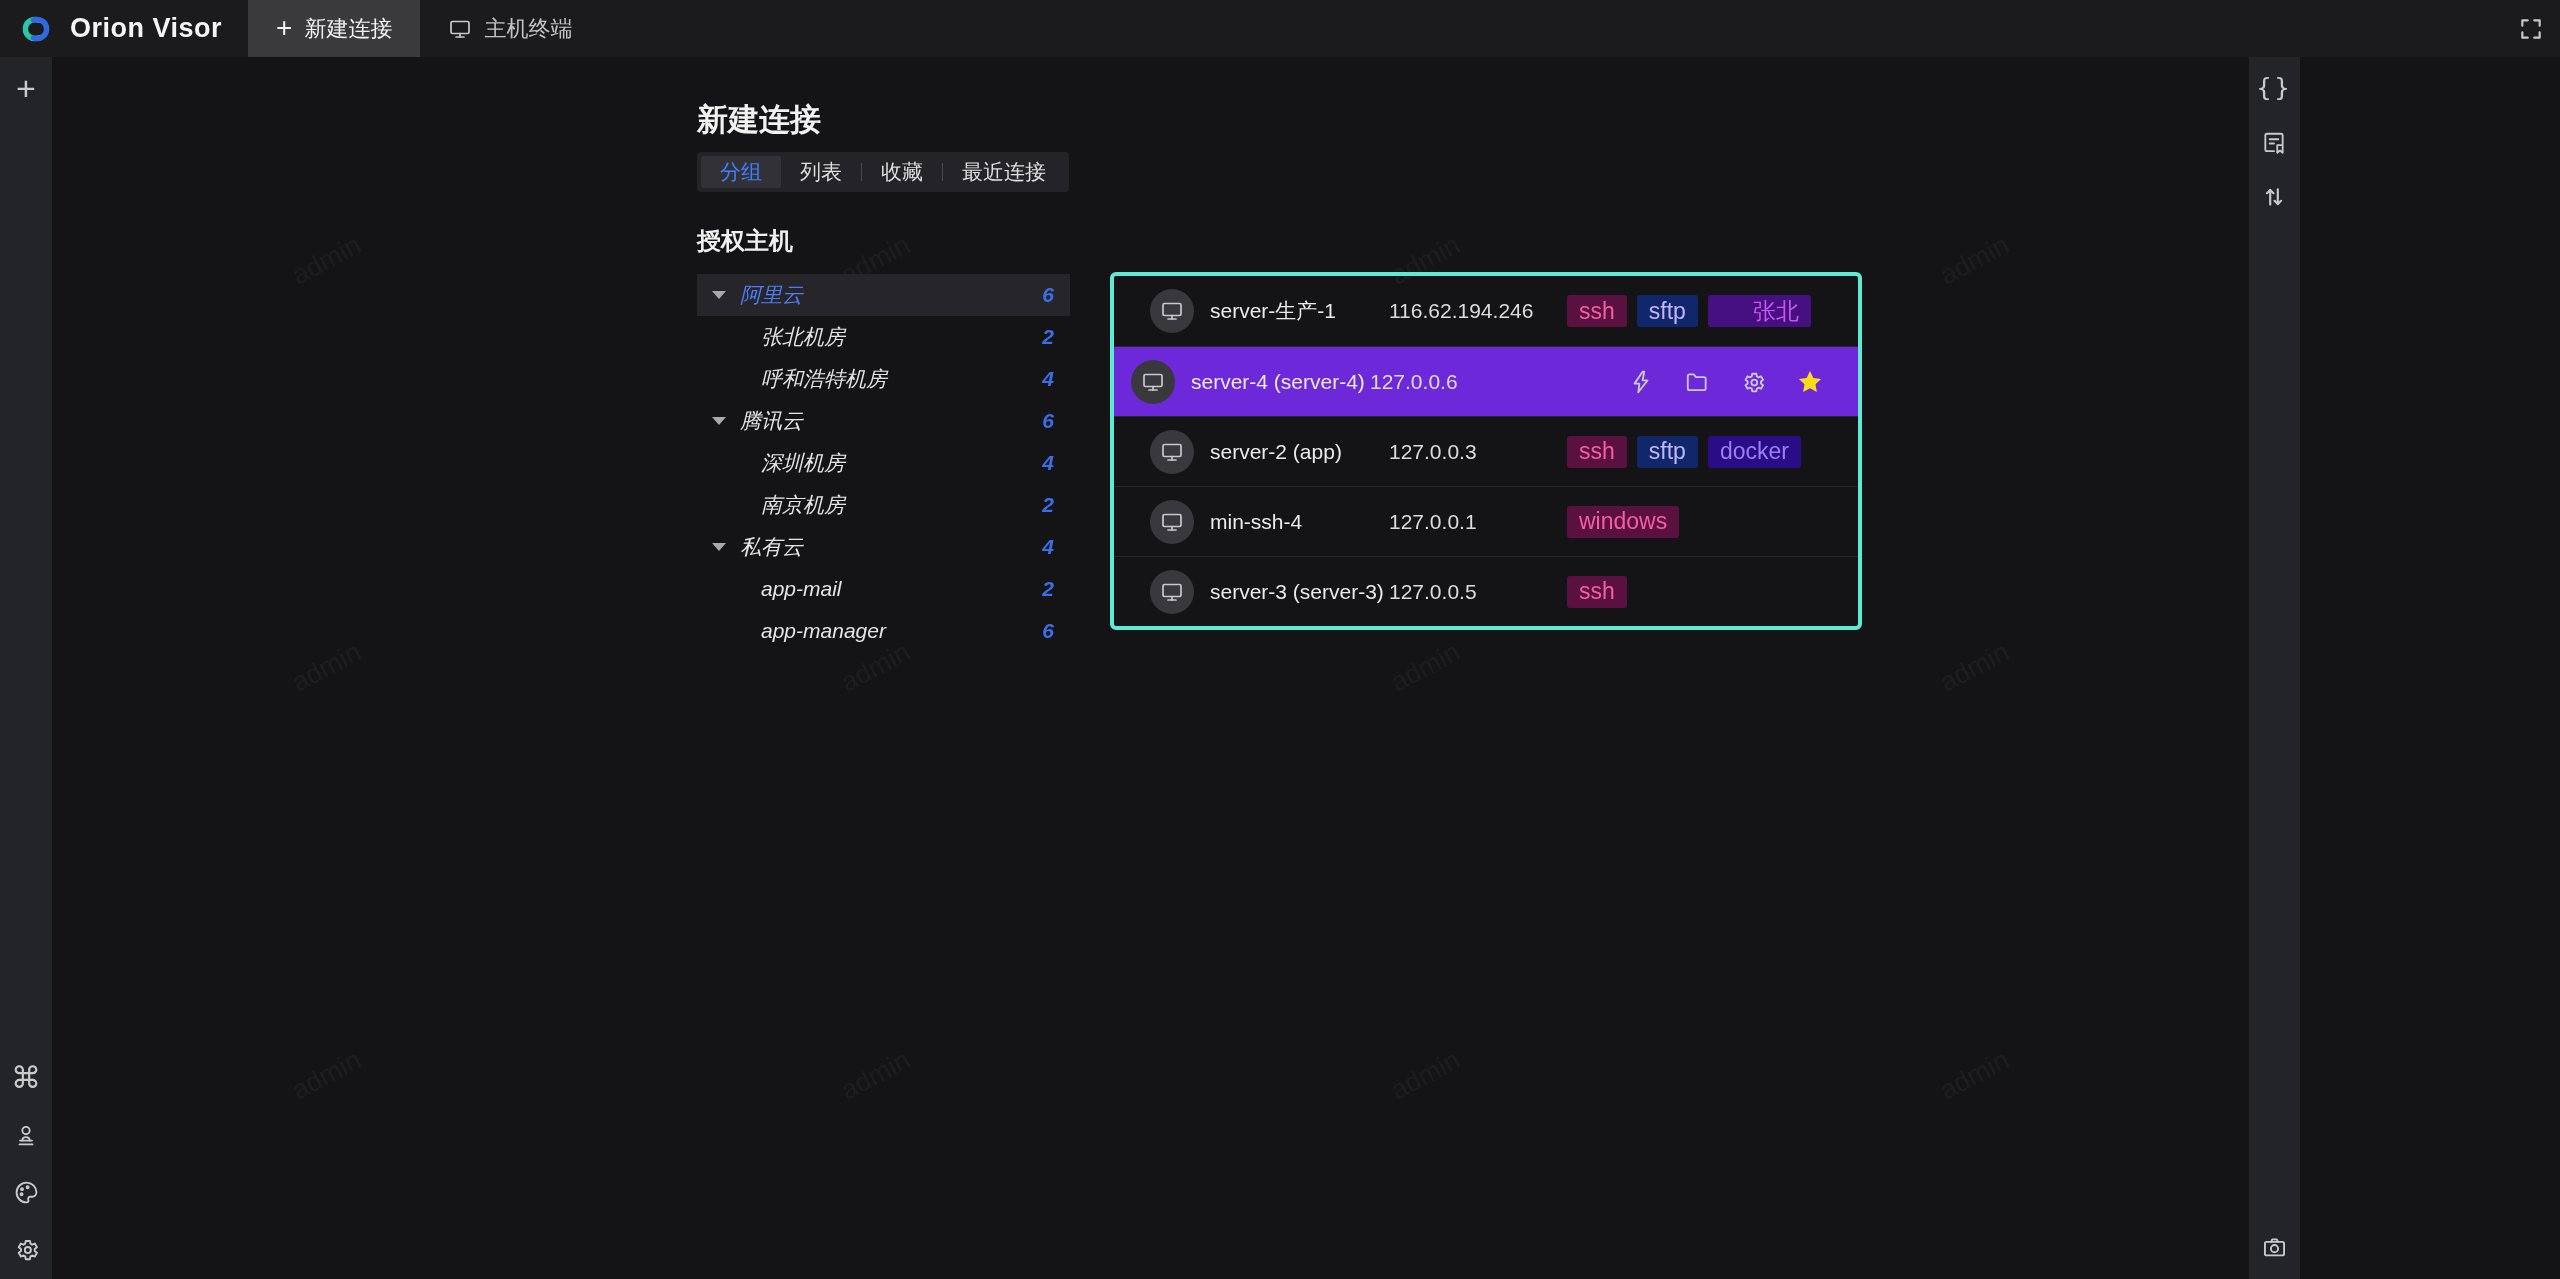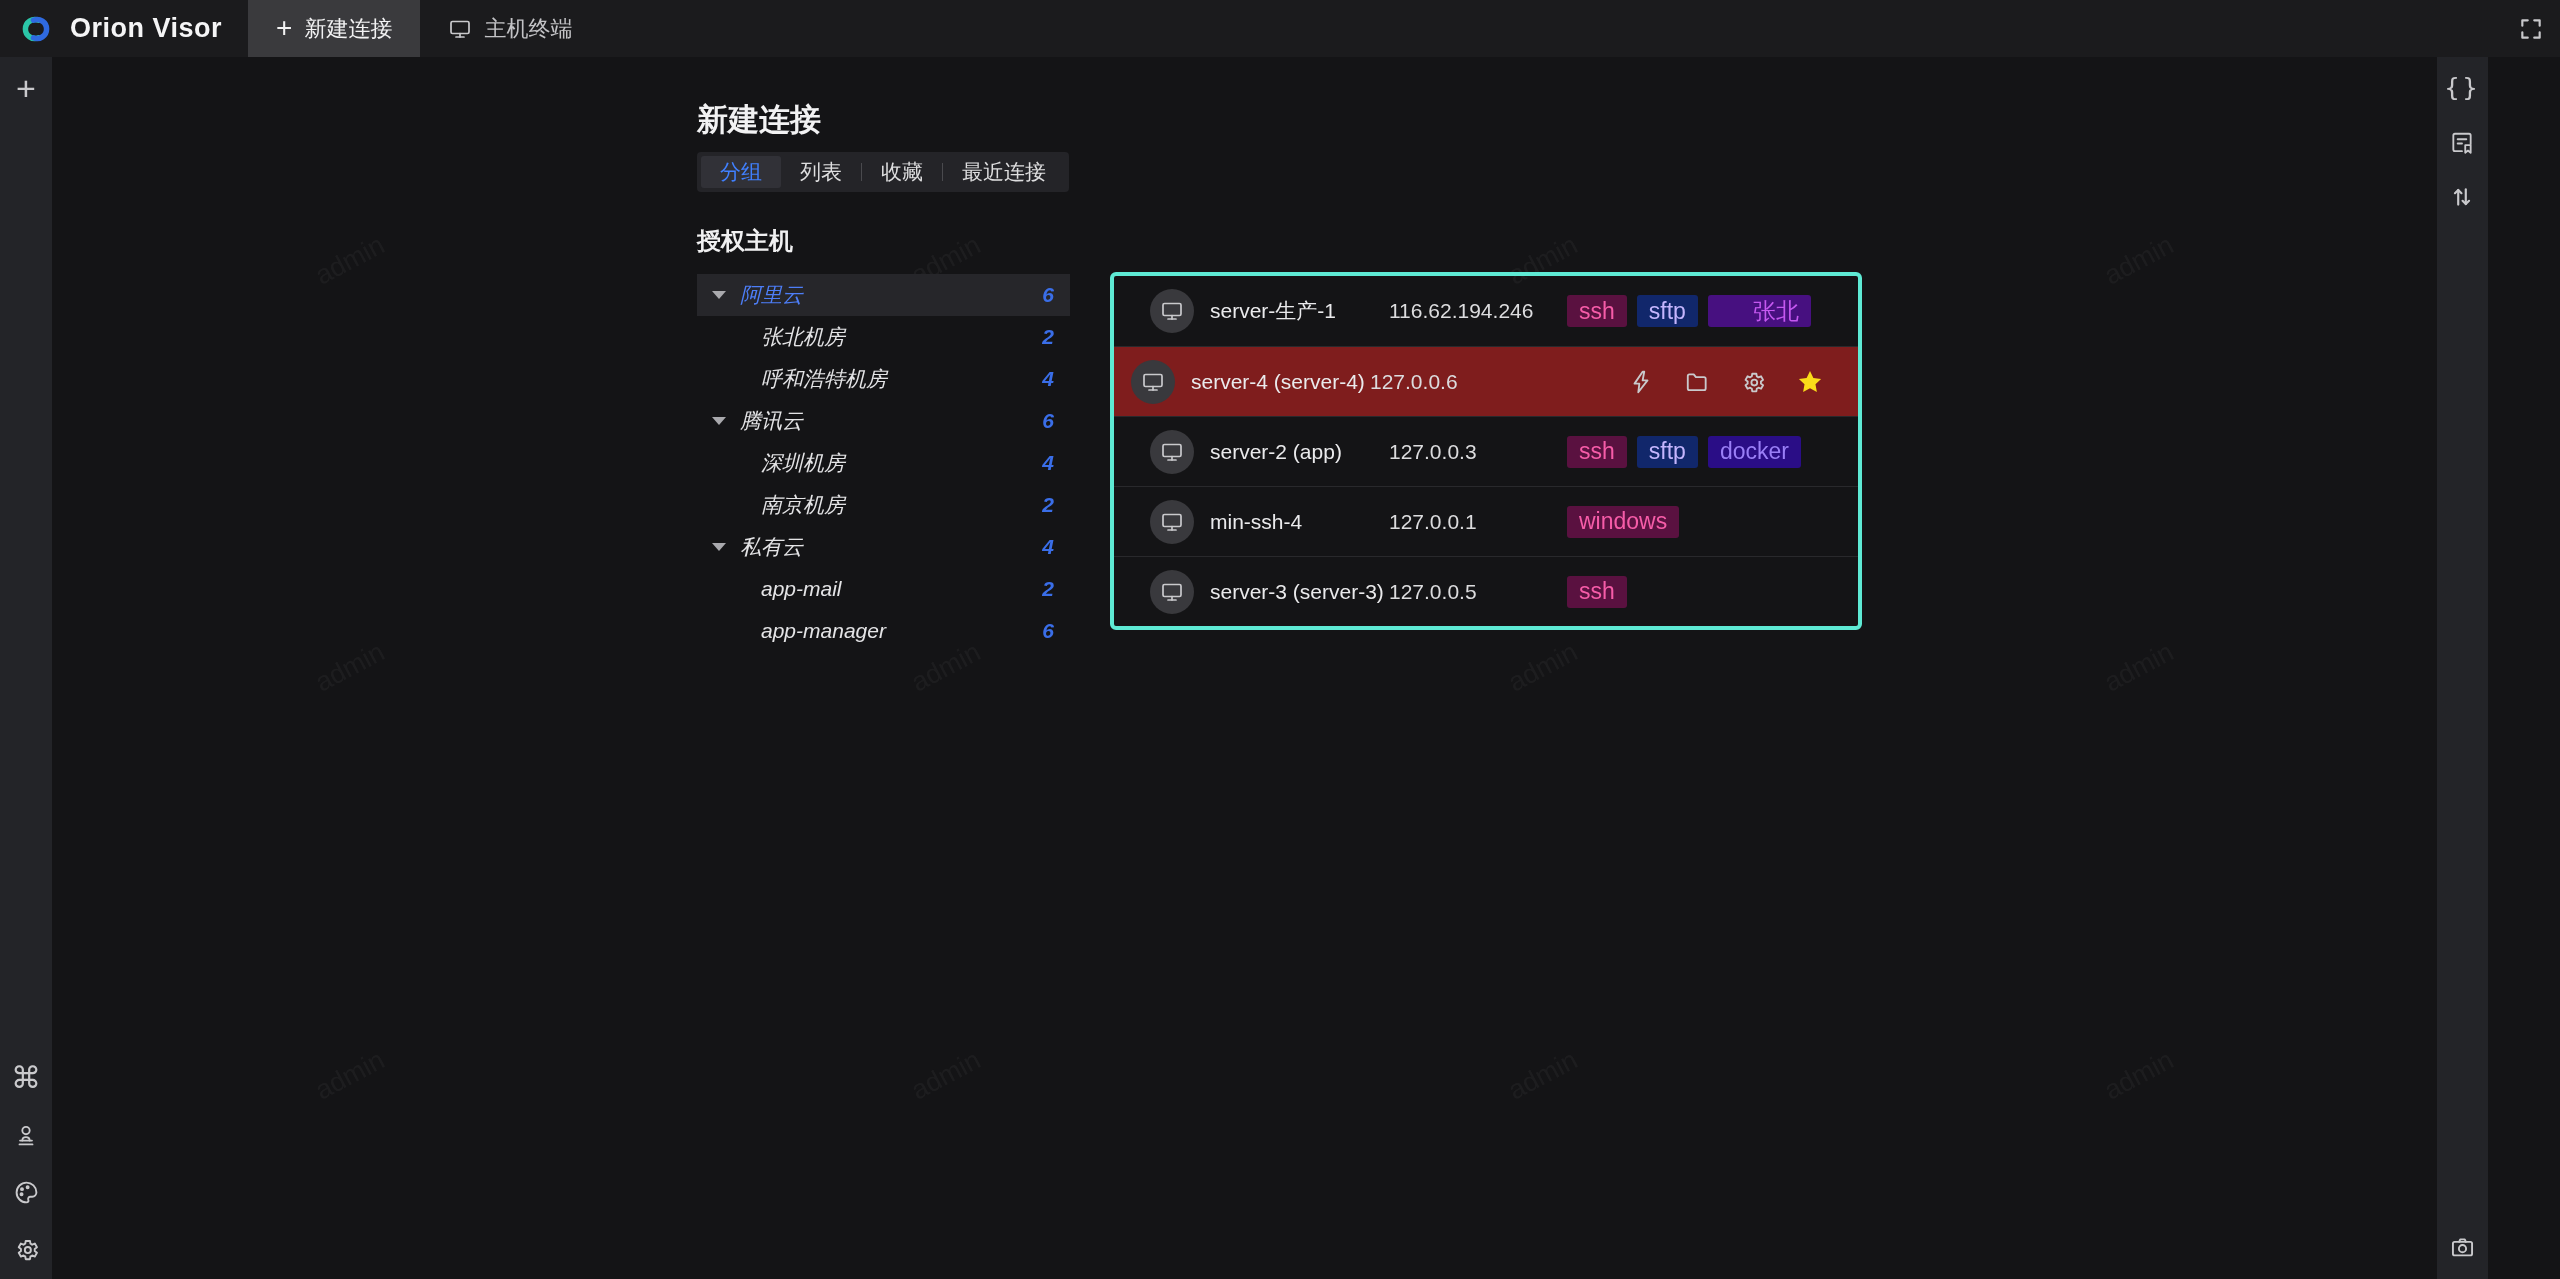--- a/index.html
+++ b/index.html
@@ -1,18 +1,18 @@
 <!DOCTYPE html>
 <html><head>
 <meta charset="utf-8">
 <style>
   * { margin:0; padding:0; box-sizing:border-box; }
   html,body { width:2560px; height:1279px; overflow:hidden; }
   body { background:#141416; font-family:"Liberation Sans","DejaVu Sans",sans-serif; color:#e7e7e9; }
-  .screen { position:relative; width:2488px; height:1279px; }
+  .screen { position:relative; width:2300px; height:1279px; }
 
   
   .topbar { position:absolute; top:0; left:0; width:2560px; height:57px; background:#1b1b1d; display:flex; align-items:stretch; z-index:5; }
   .brand { display:flex; align-items:center; gap:14px; padding:0 26px 0 16px; }
   .brand-name { font-size:27px; font-weight:700; color:#f5f5f6; letter-spacing:.5px; }
   .topbar-tab { display:flex; align-items:center; gap:12px; padding:0 28px; font-size:22px; color:#c3c3c6; cursor:pointer; }
   .topbar-tab.active { background:#3a3a3d; color:#f2f2f3; }
   .topbar-tab .plus-glyph { font-size:28px; font-weight:400; line-height:1; position:relative; top:-1px; }
   .topbar-spacer { flex:1; }
   .topbar-right { display:flex; align-items:center; padding-right:16px; }
@@ -49,21 +49,21 @@
   .tree { position:absolute; left:645px; top:217px; width:373px; z-index:1; }
   .tree-row { height:42px; display:flex; align-items:center; padding:0 16px 0 15px; font-size:21px; color:#e4e4e6; cursor:pointer;font-style:italic; }
   .tree-row .caret { width:0; height:0; border-left:7px solid transparent; border-right:7px solid transparent; border-top:8px solid #a9a9ad; margin-right:14px; }
   .tree-row.lvl1 { padding-left:64px; }
   .tree-row.selected { background:#26262a; color:#4d7ef7; }
   .tree-count { margin-left:auto; font-weight:700; color:#3a6ee8; font-size:21px; }
 
   .host-list { position:absolute; left:1058px; top:215px; width:752px; border:4px solid #5eead4; border-radius:6px; z-index:1; }
   .host-row { position:relative; height:70px; display:flex; align-items:center; padding:0 28px 0 36px; }
   .host-row + .host-row { border-top:1px solid #29292c; }
-  .host-row.hover { background:#7f1d1d;padding-left:17px; }
+  .host-row.hover { background:#6d28d9;padding-left:17px; }
   .host-row:first-child { border-radius:6px 6px 0 0; }
   .host-row:last-child { border-radius:0 0 6px 6px; }
   .avatar { width:44px; height:44px; border-radius:50%; background:#39393d; display:flex; align-items:center; justify-content:center; flex:none; }
   .host-name { margin-left:16px; width:179px; flex:none; font-size:21px; color:#eaeaec; white-space:nowrap; display:flex; align-items:center; gap:10px; }
   .host-ip { width:178px; flex:none; font-size:21px; color:#dcdcde; }
   .host-tags { display:flex; align-items:center; gap:10px; }
   .tag { display:inline-flex; align-items:center; height:32px; padding:0 12px; border-radius:3px; font-size:23px; }
   .tag-magenta { background:#5a1140; color:#f65ca8; }
   .tag-blue    { background:#11276b; color:#c4b5fd; }
   .tag-purple  { background:#471080; color:#c558f0;padding-left:45px; }

